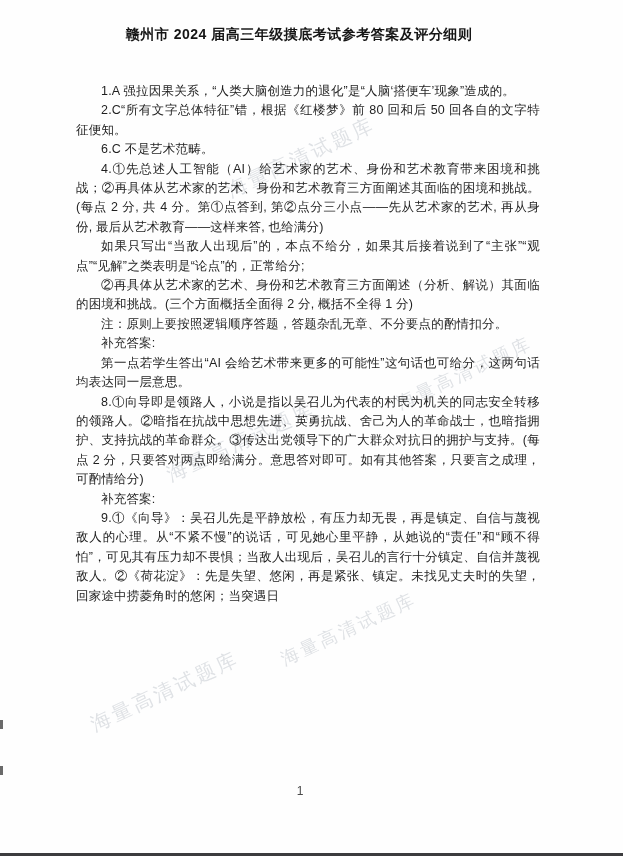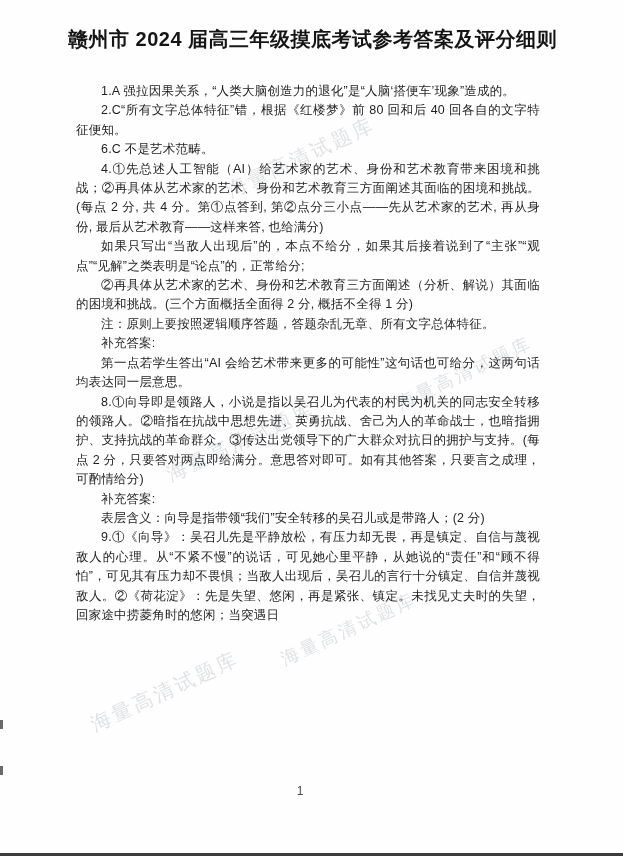--- a/index.html
+++ b/index.html
@@ -12,21 +12,21 @@
     color: #1f1f1f;
     overflow: hidden;
   }
   .title {
     position: absolute;
     top: 26px;
     left: 68px;
     width: 462px;
     margin: 0;
     text-align: center;
-    font-size: 20px;
+    font-size: 14px;
     font-weight: bold;
     letter-spacing: 0.5px;
     color: #151515;
     white-space: nowrap;
   }
   .doc-body {
     position: absolute;
     top: 82px;
     left: 76px;
     width: 464px;
@@ -93,31 +93,30 @@
   <div class="watermark wm1">海量高清试题库</div>
   <div class="watermark wm2">海量高清试题库</div>
   <div class="watermark wm3">海量高清试题库</div>
   <div class="watermark wm4">海量高清试题库</div>
   <div class="watermark wm5">海量高清试题库</div>
 
   <h1 class="title">赣州市 2024 届高三年级摸底考试参考答案及评分细则</h1>
 
   <div class="doc-body">
       <p class="para">1.A 强拉因果关系，“人类大脑创造力的退化”是“人脑‘搭便车’现象”造成的。</p>
-      <p class="para">2.C“所有文字总体特征”错，根据《红楼梦》前 80 回和后 40 回各自的文字特征便知。</p>
+      <p class="para">2.C“所有文字总体特征”错，根据《红楼梦》前 80 回和后 50 回各自的文字特征便知。</p>
       <p class="para">6.C 不是艺术范畴。</p>
       <p class="para">4.①先总述人工智能（AI）给艺术家的艺术、身份和艺术教育带来困境和挑战；②再具体从艺术家的艺术、身份和艺术教育三方面阐述其面临的困境和挑战。(每点 2 分, 共 4 分。第①点答到, 第②点分三小点——先从艺术家的艺术, 再从身份, 最后从艺术教育——这样来答, 也给满分)</p>
       <p class="para">如果只写出“当敌人出现后”的，本点不给分，如果其后接着说到了“主张”“观点”“见解”之类表明是“论点”的，正常给分;</p>
       <p class="para">②再具体从艺术家的艺术、身份和艺术教育三方面阐述（分析、解说）其面临的困境和挑战。(三个方面概括全面得 2 分, 概括不全得 1 分)</p>
-      <p class="para">注：原则上要按照逻辑顺序答题，答题杂乱无章、所有文字总体特征。</p>
+      <p class="para">注：原则上要按照逻辑顺序答题，答题杂乱无章、不分要点的酌情扣分。</p>
       <p class="para">补充答案:</p>
       <p class="para">第一点若学生答出“AI 会给艺术带来更多的可能性”这句话也可给分，这两句话均表达同一层意思。</p>
       <p class="para">8.①向导即是领路人，小说是指以吴召儿为代表的村民为机关的同志安全转移的领路人。②暗指在抗战中思想先进、英勇抗战、舍己为人的革命战士，也暗指拥护、支持抗战的革命群众。③传达出党领导下的广大群众对抗日的拥护与支持。(每点 2 分，只要答对两点即给满分。意思答对即可。如有其他答案，只要言之成理，可酌情给分)</p>
       <p class="para">补充答案:</p>
-      <p class="para">表层含义：向导是指带领“我们”安全转移的吴召儿或是带路人；(2 分)</p>
       <p class="para">9.①《向导》：吴召儿先是平静放松，有压力却无畏，再是镇定、自信与蔑视敌人的心理。从“不紧不慢”的说话，可见她心里平静，从她说的“责任”和“顾不得怕”，可见其有压力却不畏惧；当敌人出现后，吴召儿的言行十分镇定、自信并蔑视敌人。②《荷花淀》：先是失望、悠闲，再是紧张、镇定。未找见丈夫时的失望，回家途中捞菱角时的悠闲；当突遇日</p>
     </div>
 
   <div class="pageno">1</div>
 
   <div class="edge-artifact ea1"></div>
   <div class="edge-artifact ea2"></div>
 
   <div class="bottom-bar"></div>
 

